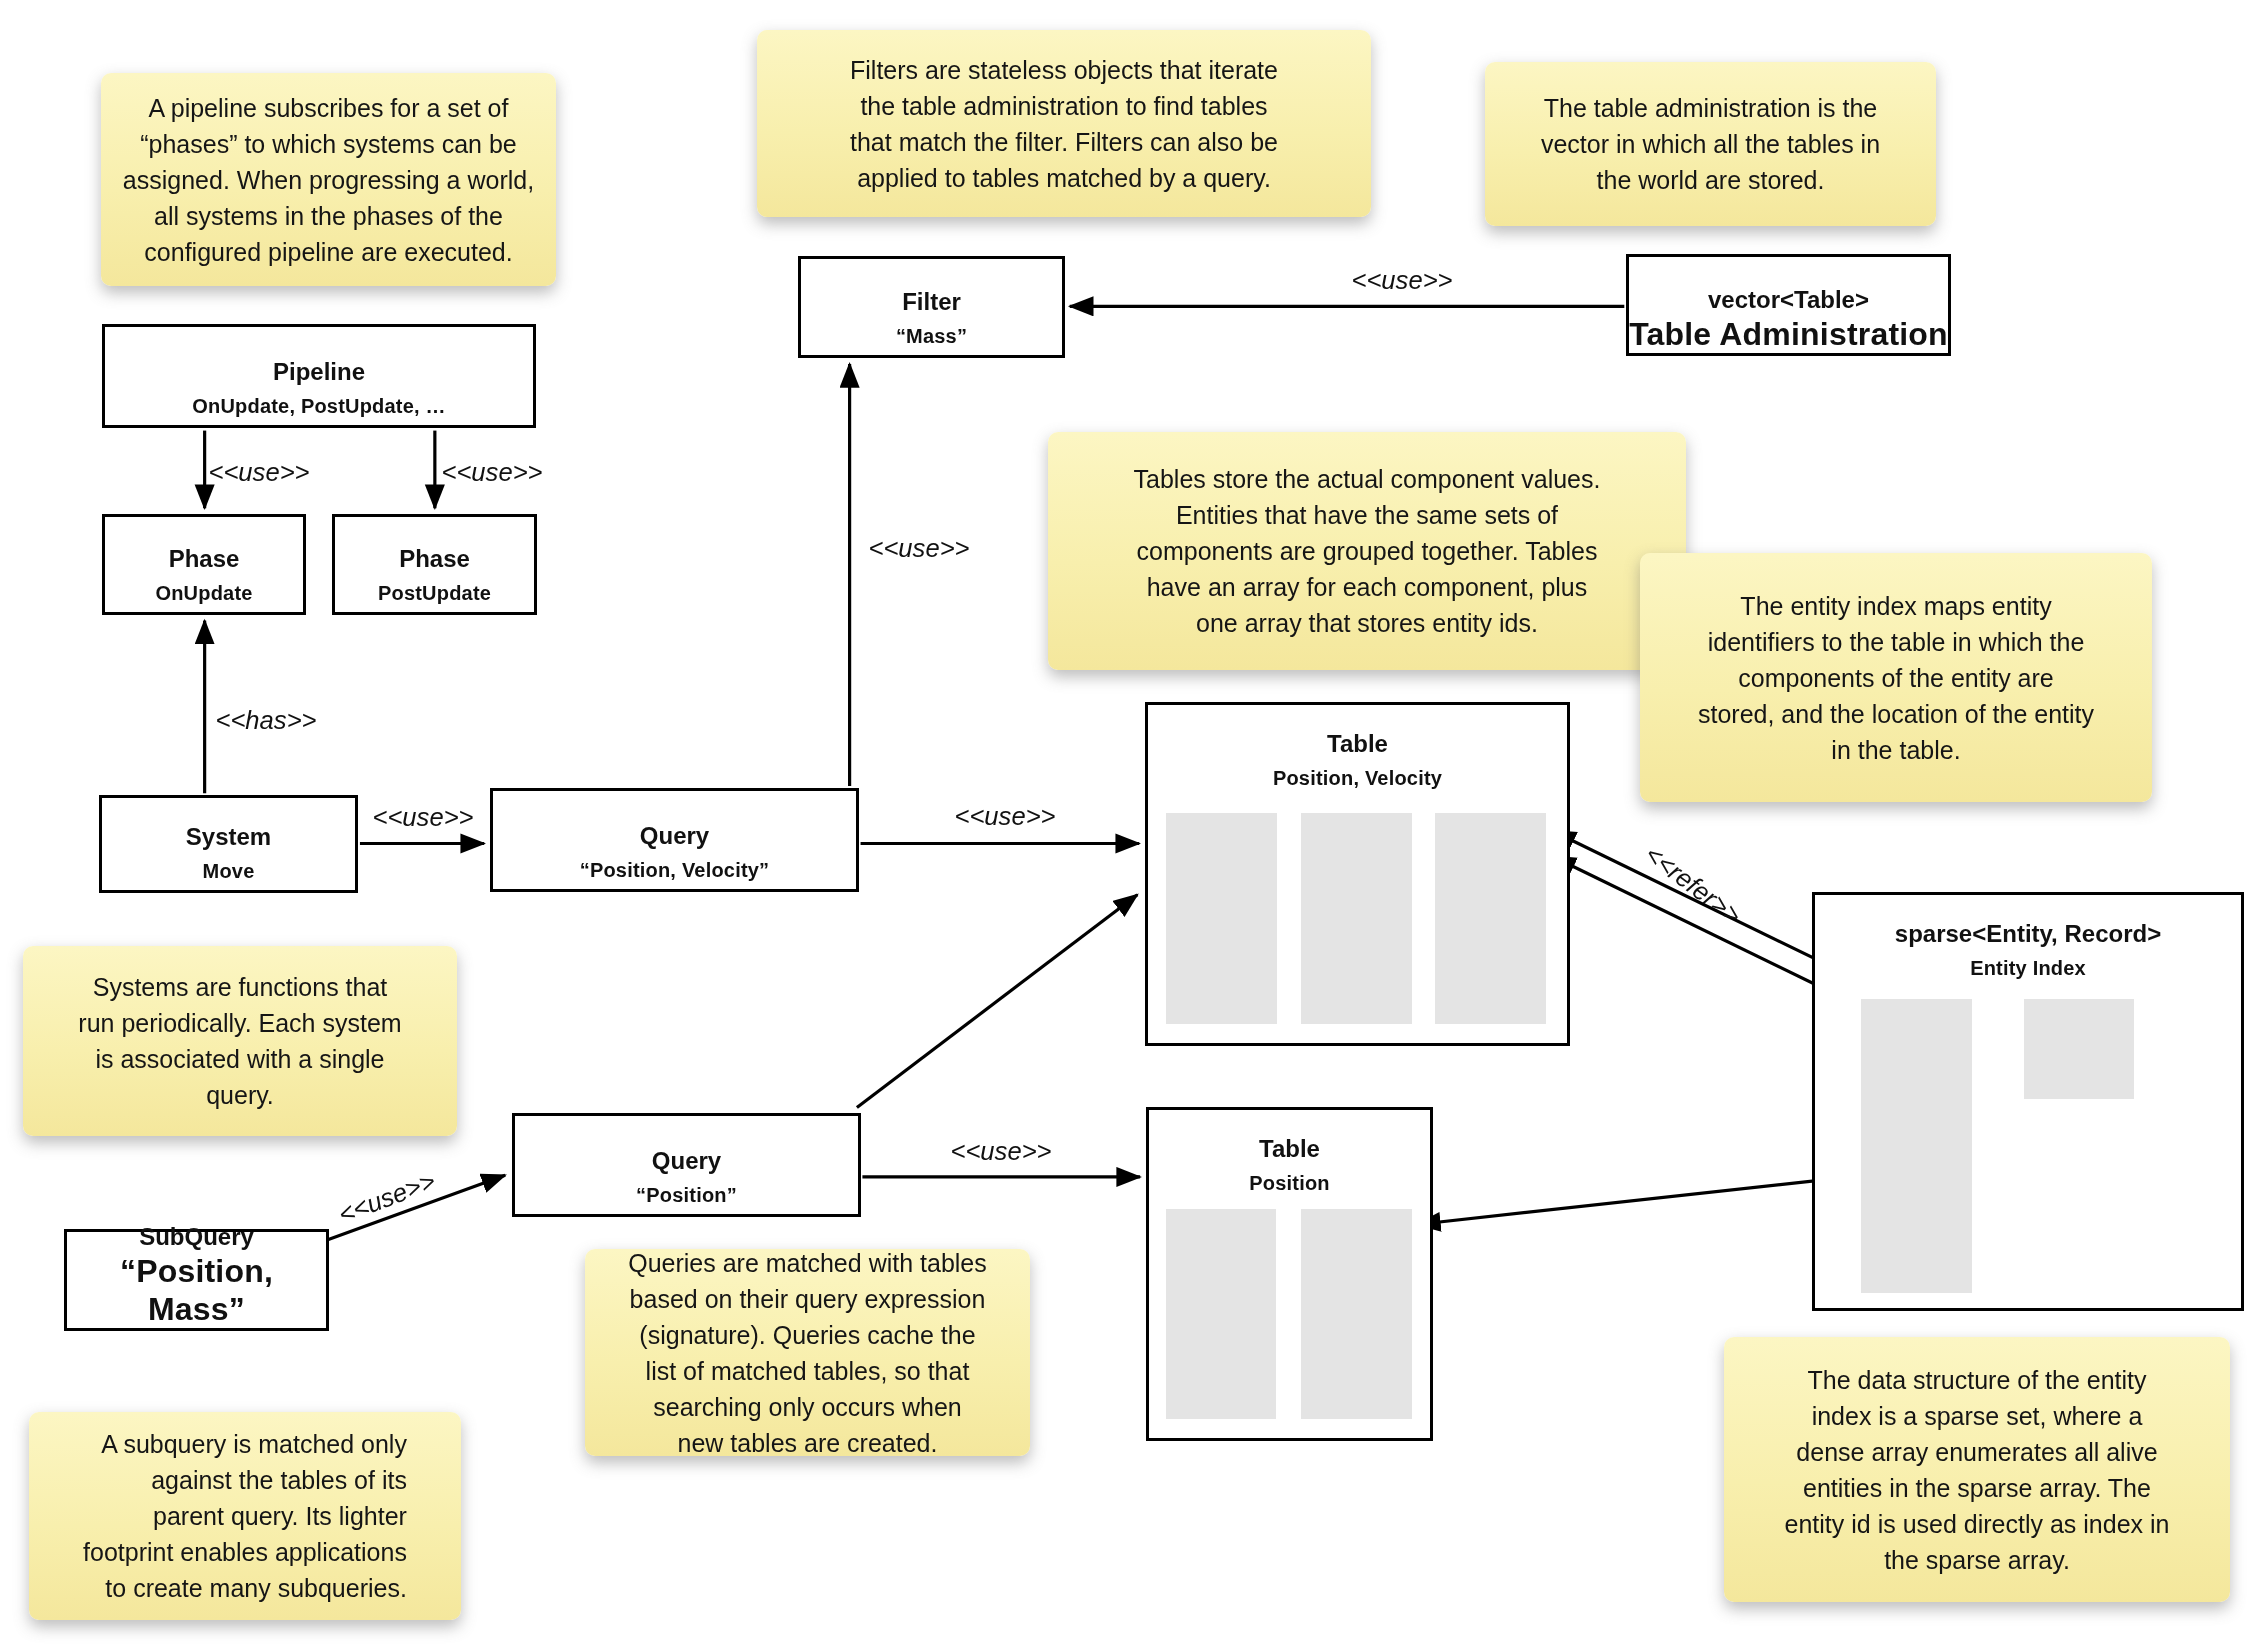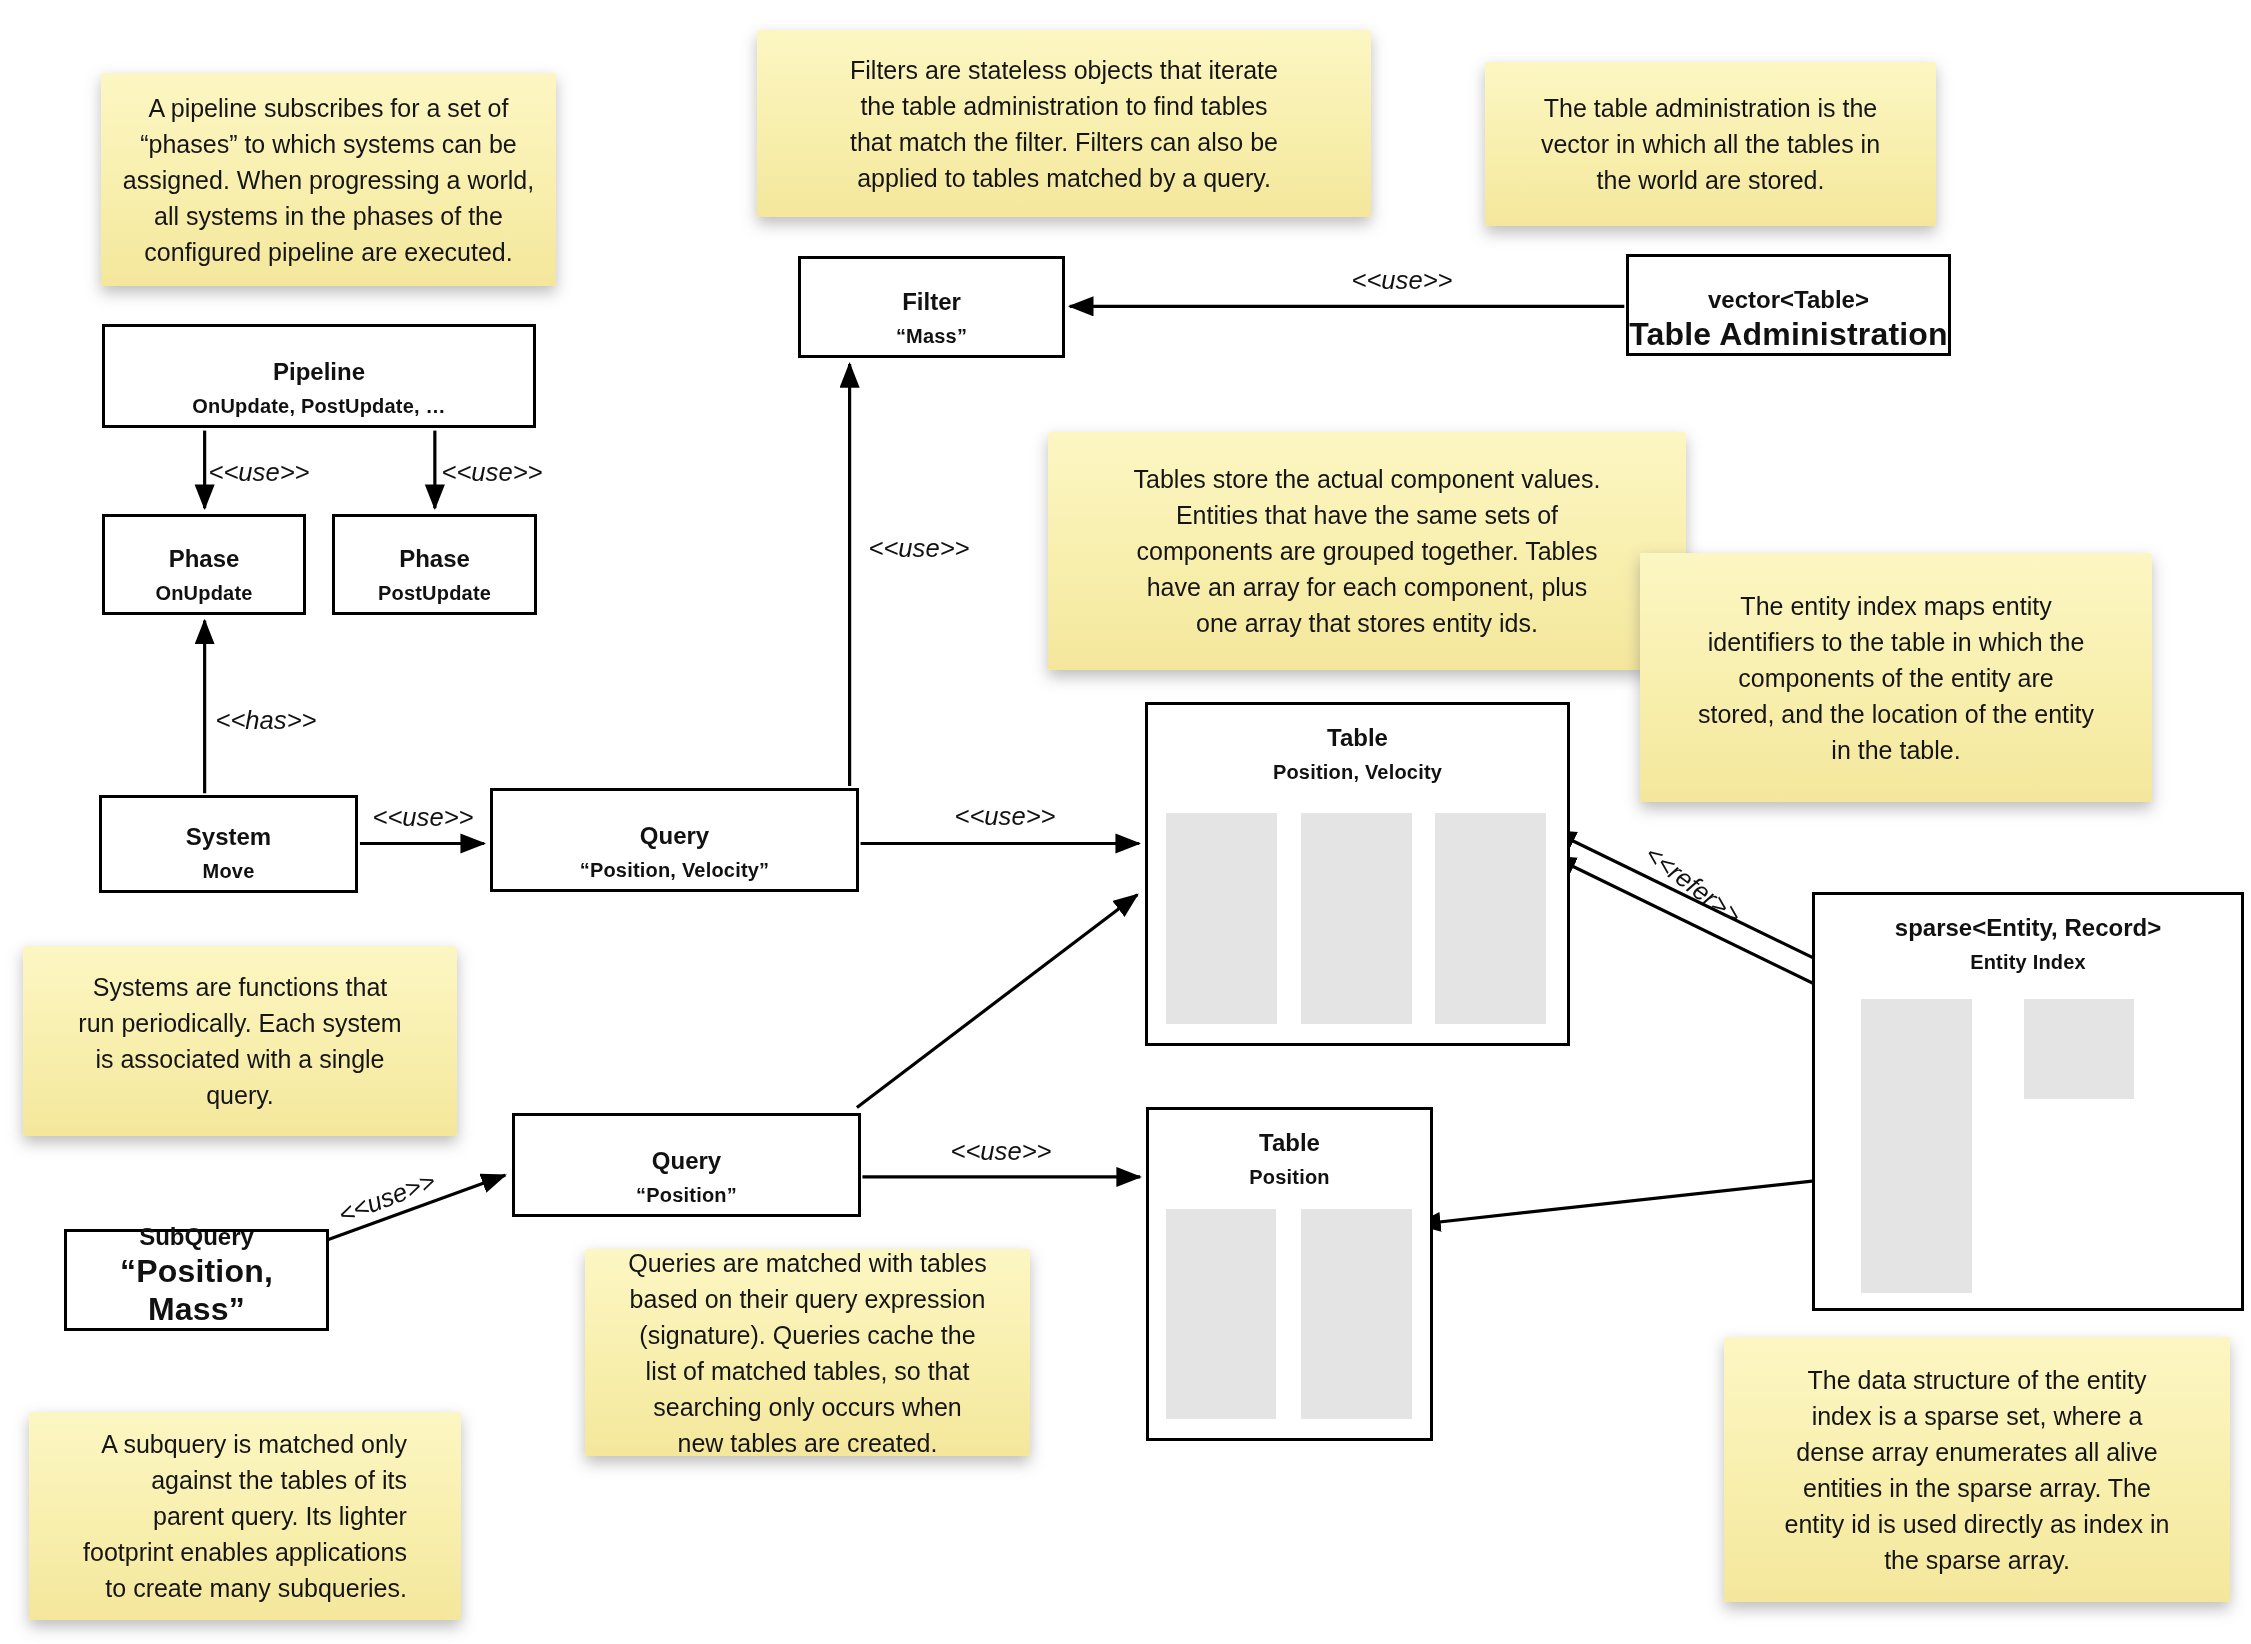--- a/index.html
+++ b/index.html
@@ -8,27 +8,27 @@
     font-family:"Liberation Sans", sans-serif;color:#111;overflow:hidden;
   }
   
   .box{
     position:absolute;background:#fff;border:3.7px solid #000;
     display:flex;flex-direction:column;align-items:center;justify-content:flex-end;
     text-align:center;box-sizing:border-box;z-index:3;
   }
   .box .stereo{font-size:24px;font-weight:700;line-height:31px;}
   .box .name{font-size:20px;font-weight:700;line-height:38px;letter-spacing:0.2px;}
-  .box.tablebox{justify-content:flex-start;padding-top:17px;}
+  .box.tablebox{justify-content:flex-start;padding-top:23px;}
   .name.sz30{font-size:32px;}
   
   .slab{position:absolute;background:#e4e4e4;z-index:1;}
   
   .note{
-    position:absolute;z-index:2;border-radius:2px;
+    position:absolute;z-index:2;border-radius:10px;
     background:linear-gradient(180deg,#fcf6c3 0%,#f8efad 55%,#f4e79c 100%);
     box-shadow:0 6.4px 14.6px rgba(110,110,110,.45);
     display:flex;align-items:center;justify-content:center;text-align:center;
     font-size:25px;line-height:36px;white-space:pre-line;padding:9.1px 11px;box-sizing:border-box;
     color:#151515;
   }
   
   .lbl{
     position:absolute;z-index:4;font-style:italic;font-size:25.6px;white-space:nowrap;
     transform:translate(-50%,-50%);background:transparent;

